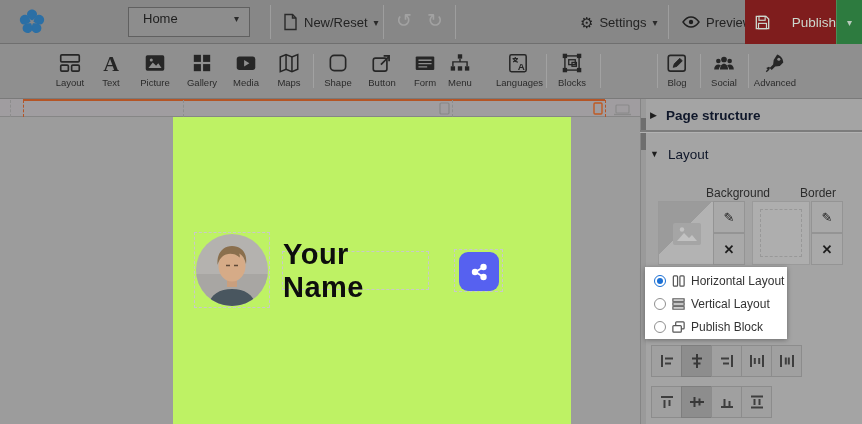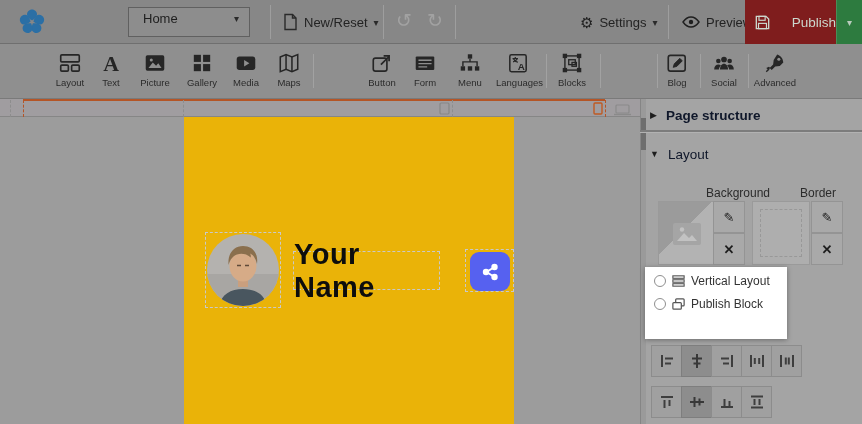--- a/index.html
+++ b/index.html
@@ -29,21 +29,21 @@
   .tool-vdiv { position:absolute; top:10px; height:34px; width:1px; background:#a2a2a2; }
 
   
   .strip { left:0; top:99px; width:640px; height:18px; background:#a09da0; border-bottom:1px solid #868686; }
   .orange-line { left:23px; top:99px; width:582px; height:2px; background:#b45527; }
   .dash-v { top:100px; height:17px; width:0; border-left:1px dashed #8d8d8d; }
   .dash-v.orange { border-left:1px dashed #b45527; }
   .dev-ico { top:102px; }
 
   
-  .canvas { left:184px; top:117px; width:330px; height:307px; background:#eab308; }
+  .canvas { left:173px; top:117px; width:398px; height:307px; background:#bef264; }
   .sel-box { position:absolute; border:1px dashed #c9c9c9; }
   .name-text { width:100%; height:100%; display:flex; align-items:center; justify-content:center;
                font-size:29px; font-weight:bold; color:#0d0d0d; letter-spacing:.5px; }
   .share-chip { position:absolute; left:4px; top:2px; width:40px; height:39px; border-radius:9px; background:#5661f0;
                 display:flex; align-items:center; justify-content:center; }
 
   
   .panel { left:640px; top:99px; width:222px; height:325px; background:#a4a4a4; border-left:1px solid #858585; }
   .scroll-track { left:641px; top:99px; width:5px; height:325px; background:#9a9a9a; }
   .scroll-thumb { left:641px; top:118px; width:5px; height:32px; background:#6e6e6e; cursor:pointer; }
@@ -201,38 +201,44 @@
         <g fill="none" stroke="#262626" stroke-width="1.4">
           <path d="M3 5.5l5.3-2.2 5.4 2.2 5.3-2.2v13.4l-5.3 2.2-5.4-2.2-5.3 2.2z"></path>
           <path d="M8.3 3.3v13.4M13.7 5.5v13.4"></path>
         </g>
       </svg>
       <div class="tool-label">Maps</div>
     </div>
 
     <div class="tool-vdiv" style="left:313px"></div>
 
+    <div class="tool-item" style="left:316px">
+      <svg width="24" height="24" viewBox="0 0 22 22">
+        <rect x="4" y="4" width="14" height="14" rx="3.5" fill="none" stroke="#262626" stroke-width="1.5"></rect>
+      </svg>
+      <div class="tool-label">Shape</div>
+    </div>
 
     <div class="tool-item" style="left:403px">
       <svg width="24" height="24" viewBox="0 0 22 22">
         <rect x="2.5" y="5" width="17" height="12.5" rx="1" fill="#262626"></rect>
         <path d="M5 8.5h12M5 11.5h12M5 14.5h8" stroke="#8f8f8f" stroke-width="1.2"></path>
       </svg>
       <div class="tool-label">Form</div>
     </div>
 
     <div class="tool-item" style="left:360px">
       <svg width="24" height="24" viewBox="0 0 22 22">
         <rect x="3" y="6.5" width="12.5" height="12" rx="2" fill="none" stroke="#262626" stroke-width="1.5"></rect>
         <path d="M10 12.5l7-7M12.5 4.5h5v5" fill="none" stroke="#262626" stroke-width="1.6"></path>
       </svg>
       <div class="tool-label">Button</div>
     </div>
 
-    <div class="tool-item" style="left:448px">
+    <div class="tool-item" style="left:438px">
       <svg width="24" height="24" viewBox="0 0 22 22">
         <rect x="9" y="3" width="4" height="4" fill="#262626"></rect>
         <path d="M11 7v3M4.5 14v-4h13v4M4.5 10v4M17.5 10v4" fill="none" stroke="#262626" stroke-width="1.3"></path>
         <rect x="2.5" y="14" width="4" height="4" fill="#262626"></rect>
           <rect x="9" y="14" width="4" height="4" fill="#262626"></rect>
           <rect x="15.5" y="14" width="4" height="4" fill="#262626"></rect>
       </svg>
       <div class="tool-label">Menu</div>
     </div>
 
@@ -399,20 +405,30 @@
   </div>
   <div class="btn-cell" style="left:811px;top:201px">
     <span>✎</span>
   </div>
   <div class="btn-cell" style="left:811px;top:233px">
     <span style="font-weight:bold">✕</span>
   </div>
 
   <div class="abs hl-box">
     <div class="radio-row">
+      <span class="radio on"></span>
+      <svg width="15" height="14" viewBox="0 0 16 14">
+        <g fill="none" stroke="#555" stroke-width="1.3">
+            <rect x="2.5" y="1.5" width="4.5" height="11" rx="1"></rect>
+            <rect x="9.5" y="1.5" width="4.5" height="11" rx="1"></rect>
+          </g>
+      </svg>
+      <span class="radio-label">Horizontal Layout</span>
+    </div>
+    <div class="radio-row">
       <span class="radio"></span>
       <svg width="15" height="14" viewBox="0 0 16 14">
         <g fill="none" stroke="#555" stroke-width="1.2">
             <rect x="2" y="1.5" width="12" height="2.6"></rect>
             <rect x="2" y="5.7" width="12" height="2.6"></rect>
             <rect x="2" y="9.9" width="12" height="2.6"></rect>
           </g>
       </svg>
       <span class="radio-label">Vertical Layout</span>
     </div>

